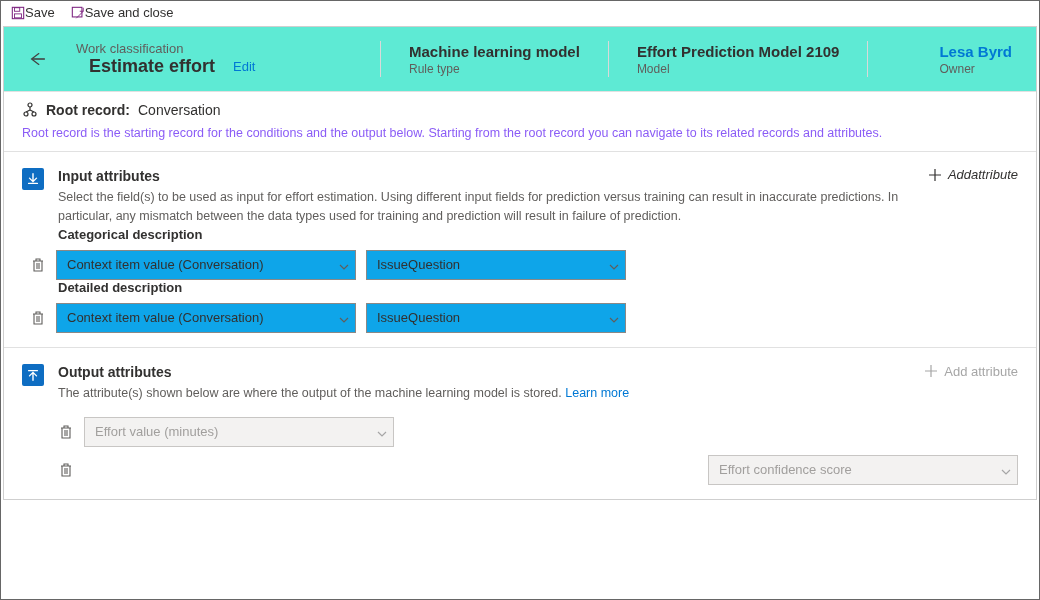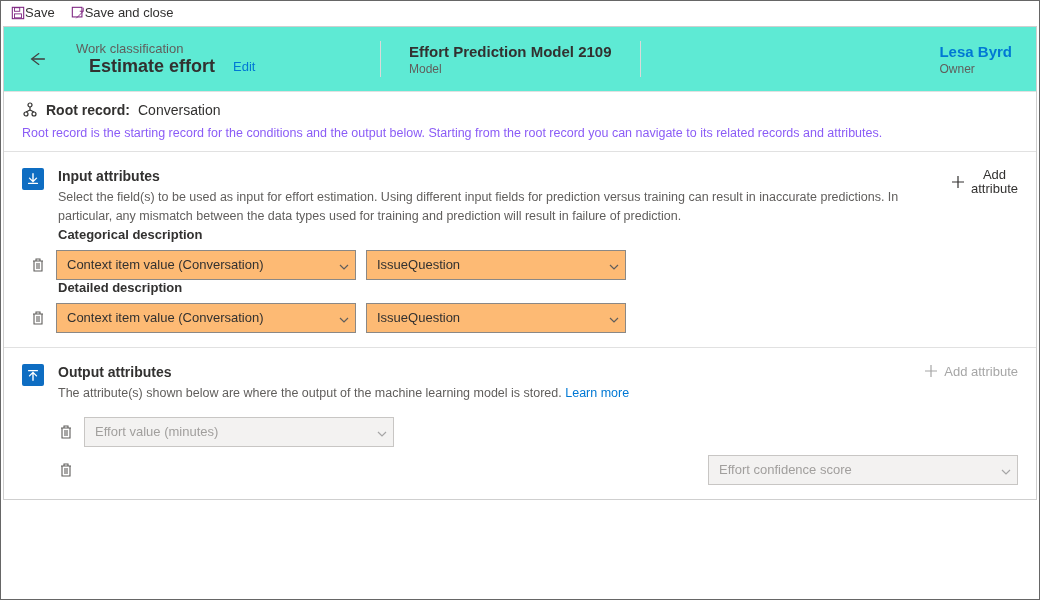--- a/index.html
+++ b/index.html
@@ -45,28 +45,28 @@
   .section-icon.output { background: #0e6dc2; color: #fff; }
   .section-body { flex: 1 1 auto; }
   .section-header-row { display: flex; align-items: flex-start; }
   .section-header-left { flex: 1 1 auto; }
   .section-title { font-size: 14px; font-weight: 600; }
   .section-desc { font-size: 12.5px; color: #605e5c; margin-top: 4px; line-height: 1.55; max-width: 900px; }
   .add-btn { display: flex; align-items: center; gap: 6px; font-size: 13px; color: #323130; cursor: pointer; white-space: nowrap;}
   .add-btn.two-line { align-items: center; line-height: 1.1; }
   .add-btn .plus { width: 14px; height: 14px; display: inline-flex; }
   .add-btn.disabled { color: #a6a6a6; cursor: default; }
-  .add-text-stack { display: flex; flex-direction: column; align-items: center; }
+  .add-text-stack { display: flex; flex-direction: row; align-items: center; font-style: italic; }
 
   .field-group { }
   .field-label { font-size: 13px; font-weight: 600; margin-bottom: 8px; }
   .field-row { display: flex; align-items: center; gap: 10px; margin-left: -28px; }
   .field-row + .field-row { margin-top: 8px; justify-content: space-between; }
   .trash { width: 16px; height: 16px; cursor: pointer; display: inline-flex; color: #605e5c; }
-  .dd { position: relative; width: 300px; height: 30px; border: 1px solid #8a8886; background: #fdba74; display: flex; align-items: center; padding: 0 28px 0 10px; font-size: 13px; cursor: pointer; }
+  .dd { position: relative; width: 300px; height: 30px; border: 1px solid #8a8886; background: #0ea5e9; display: flex; align-items: center; padding: 0 28px 0 10px; font-size: 13px; cursor: pointer; }
   .dd.wide { width: 260px; }
   .dd.first { width: 300px; }
   .dd.disabled { background: #f3f2f1; border-color: #c8c6c4; color: #a19f9d; cursor: default; }
   .dd .chev { position: absolute; right: 6px; top: 50%; transform: translateY(-50%); width: 10px; height: 10px; }
 
   .learn-link { color: #0078d4; cursor: pointer; }
 
   .out-rows { margin-top: 14px; }
   .out-rows .field-row { margin-left: 0; }
   .out-rows .dd { width: 310px; }
@@ -108,20 +108,24 @@
       </span>
     </div>
     <div class="header-left">
       <div class="breadcrumb">Work classification</div>
       <div class="title-row">
         <div class="page-title">Estimate effort</div>
         <span class="edit-link">Edit</span>
       </div>
     </div>
     <div class="header-mid">
+      <div class="meta-block">
+        <div class="meta-label-top">Machine learning model</div>
+        <div class="meta-label-bottom">Rule type</div>
+      </div>
       <div class="meta-block meta-end">
         <div class="meta-label-top">Effort Prediction Model 2109</div>
         <div class="meta-label-bottom">Model</div>
       </div>
     </div>
     <div class="header-spacer"></div>
     <div class="owner-block">
       <div class="owner-name">Lesa Byrd</div>
       <div class="owner-label">Owner</div>
     </div>

